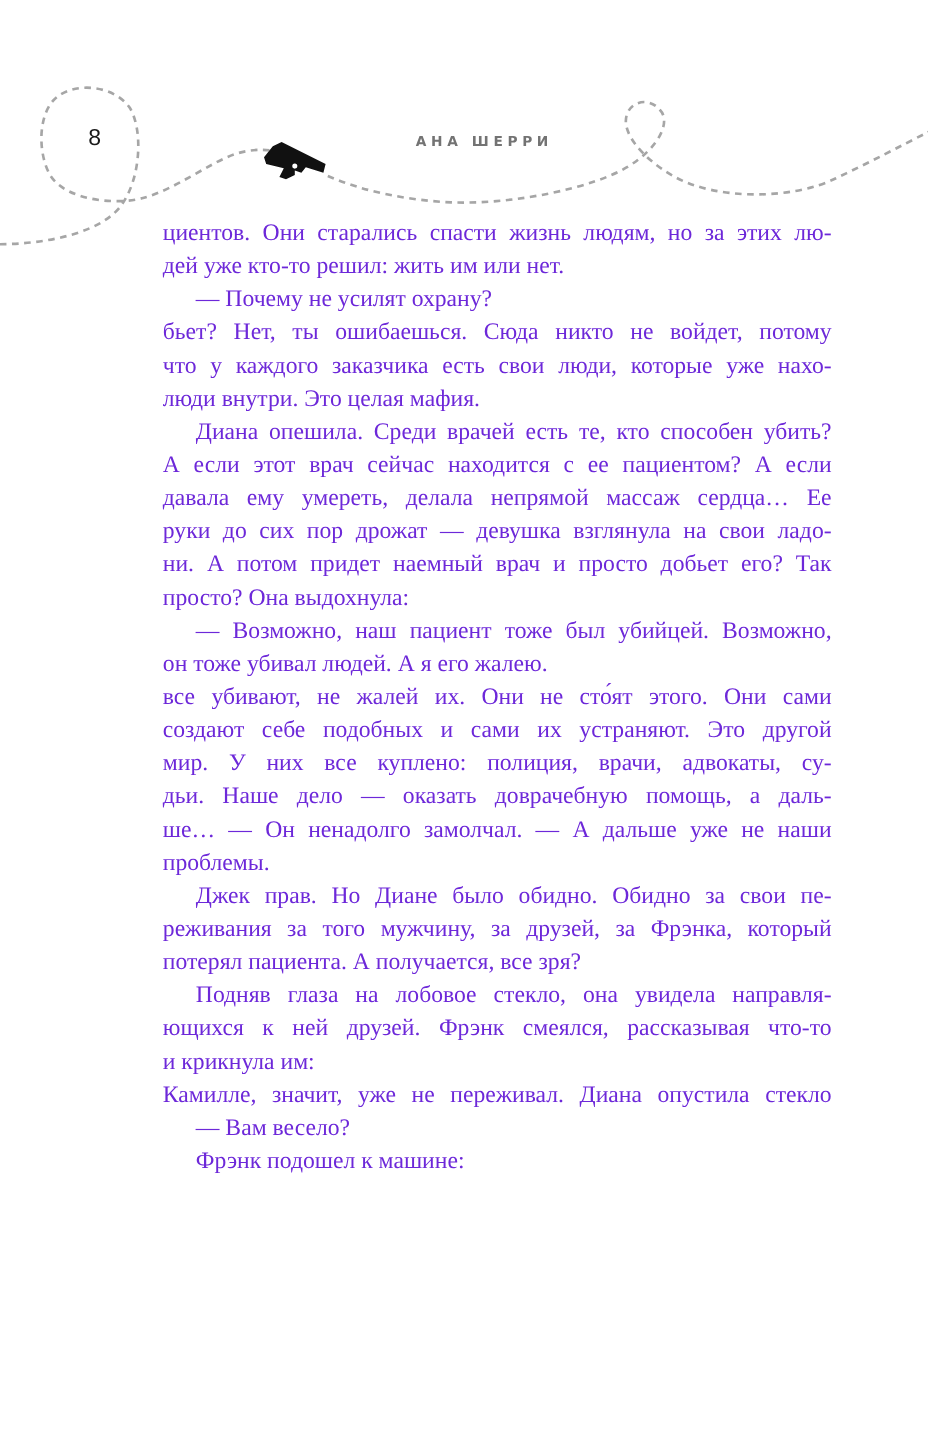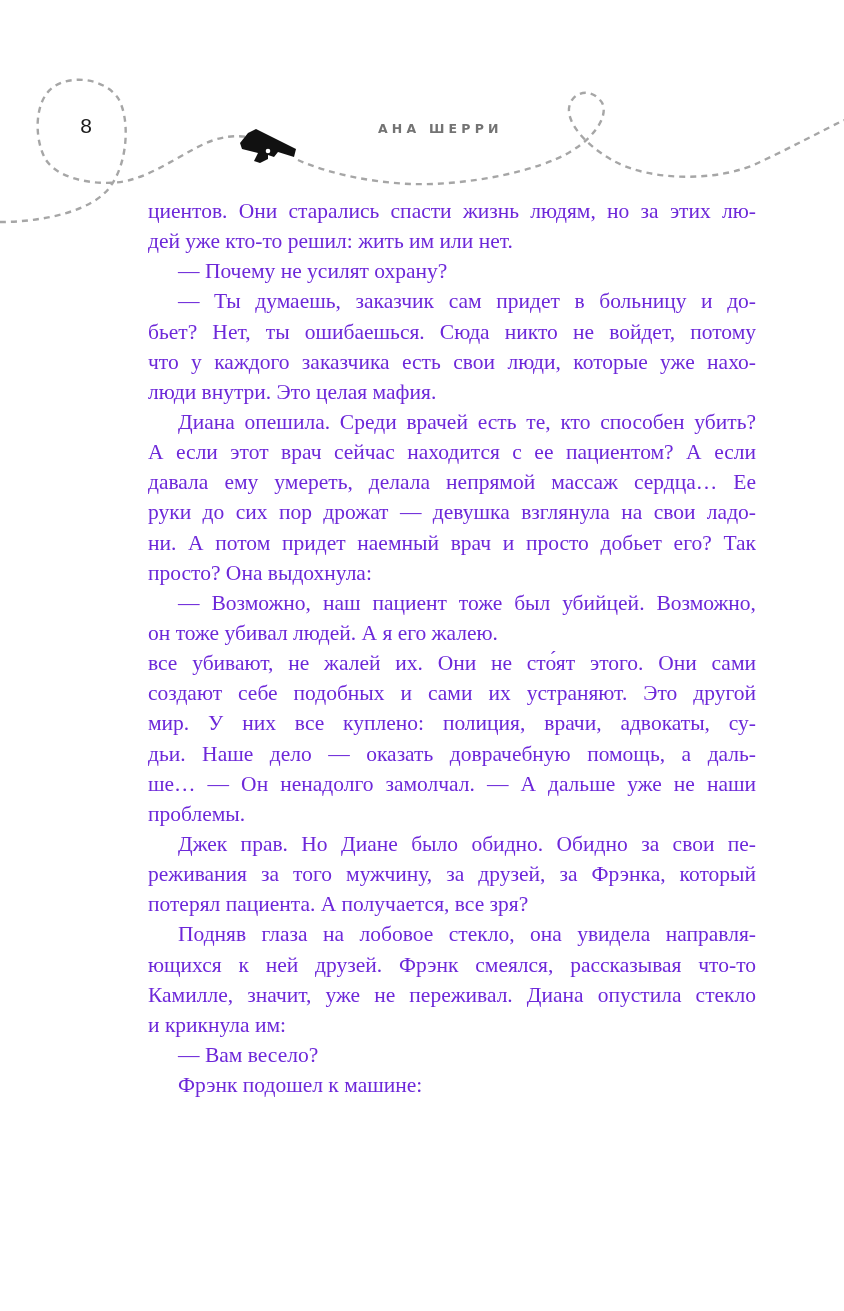--- a/index.html
+++ b/index.html
@@ -45,21 +45,20 @@
     <path fill="#111" d="M10,6 L18,2 L58,22 L56,30 L40,25 L36,30 L30,28 L30,32 L22,36 L16,34 L20,26 L4,22 L2,16 Z"></path>
     <circle cx="30" cy="24" r="2.3" fill="#fff"></circle>
   </svg>
 
   <div class="running-head">АНА ШЕРРИ</div>
 
   <div class="body-text" id="body-text">
       <span class="line j">циентов. Они старались спасти жизнь людям, но за этих лю-</span>
       <span class="line">дей уже кто-то решил: жить им или нет.</span>
       <span class="line ind">— Почему не усилят охрану?</span>
-      <span class="line j ind">— Ты думаешь, заказчик сам придет в больницу и до-</span>
       <span class="line j">бьет? Нет, ты ошибаешься. Сюда никто не войдет, потому</span>
       <span class="line j">что у каждого заказчика есть свои люди, которые уже нахо-</span>
       <span class="line">люди внутри. Это целая мафия.</span>
       <span class="line j ind">Диана опешила. Среди врачей есть те, кто способен убить?</span>
       <span class="line j">А если этот врач сейчас находится с ее пациентом? А если</span>
       <span class="line j">давала ему умереть, делала непрямой массаж сердца… Ее</span>
       <span class="line j">руки до сих пор дрожат — девушка взглянула на свои ладо-</span>
       <span class="line j">ни. А потом придет наемный врач и просто добьет его? Так</span>
       <span class="line">просто? Она выдохнула:</span>
       <span class="line j ind">— Возможно, наш пациент тоже был убийцей. Возможно,</span>
@@ -68,18 +67,18 @@
       <span class="line j">создают себе подобных и сами их устраняют. Это другой</span>
       <span class="line j">мир. У них все куплено: полиция, врачи, адвокаты, су-</span>
       <span class="line j">дьи. Наше дело — оказать доврачебную помощь, а даль-</span>
       <span class="line j">ше… — Он ненадолго замолчал. — А дальше уже не наши</span>
       <span class="line">проблемы.</span>
       <span class="line j ind">Джек прав. Но Диане было обидно. Обидно за свои пе-</span>
       <span class="line j">реживания за того мужчину, за друзей, за Фрэнка, который</span>
       <span class="line">потерял пациента. А получается, все зря?</span>
       <span class="line j ind">Подняв глаза на лобовое стекло, она увидела направля-</span>
       <span class="line j">ющихся к ней друзей. Фрэнк смеялся, рассказывая что-то</span>
+      <span class="line">и крикнула им:</span>
       <span class="line j">Камилле, значит, уже не переживал. Диана опустила стекло</span>
-      <span class="line">и крикнула им:</span>
       <span class="line ind">— Вам весело?</span>
       <span class="line ind">Фрэнк подошел к машине:</span>
     </div>
 </div>
 
 </body></html>

